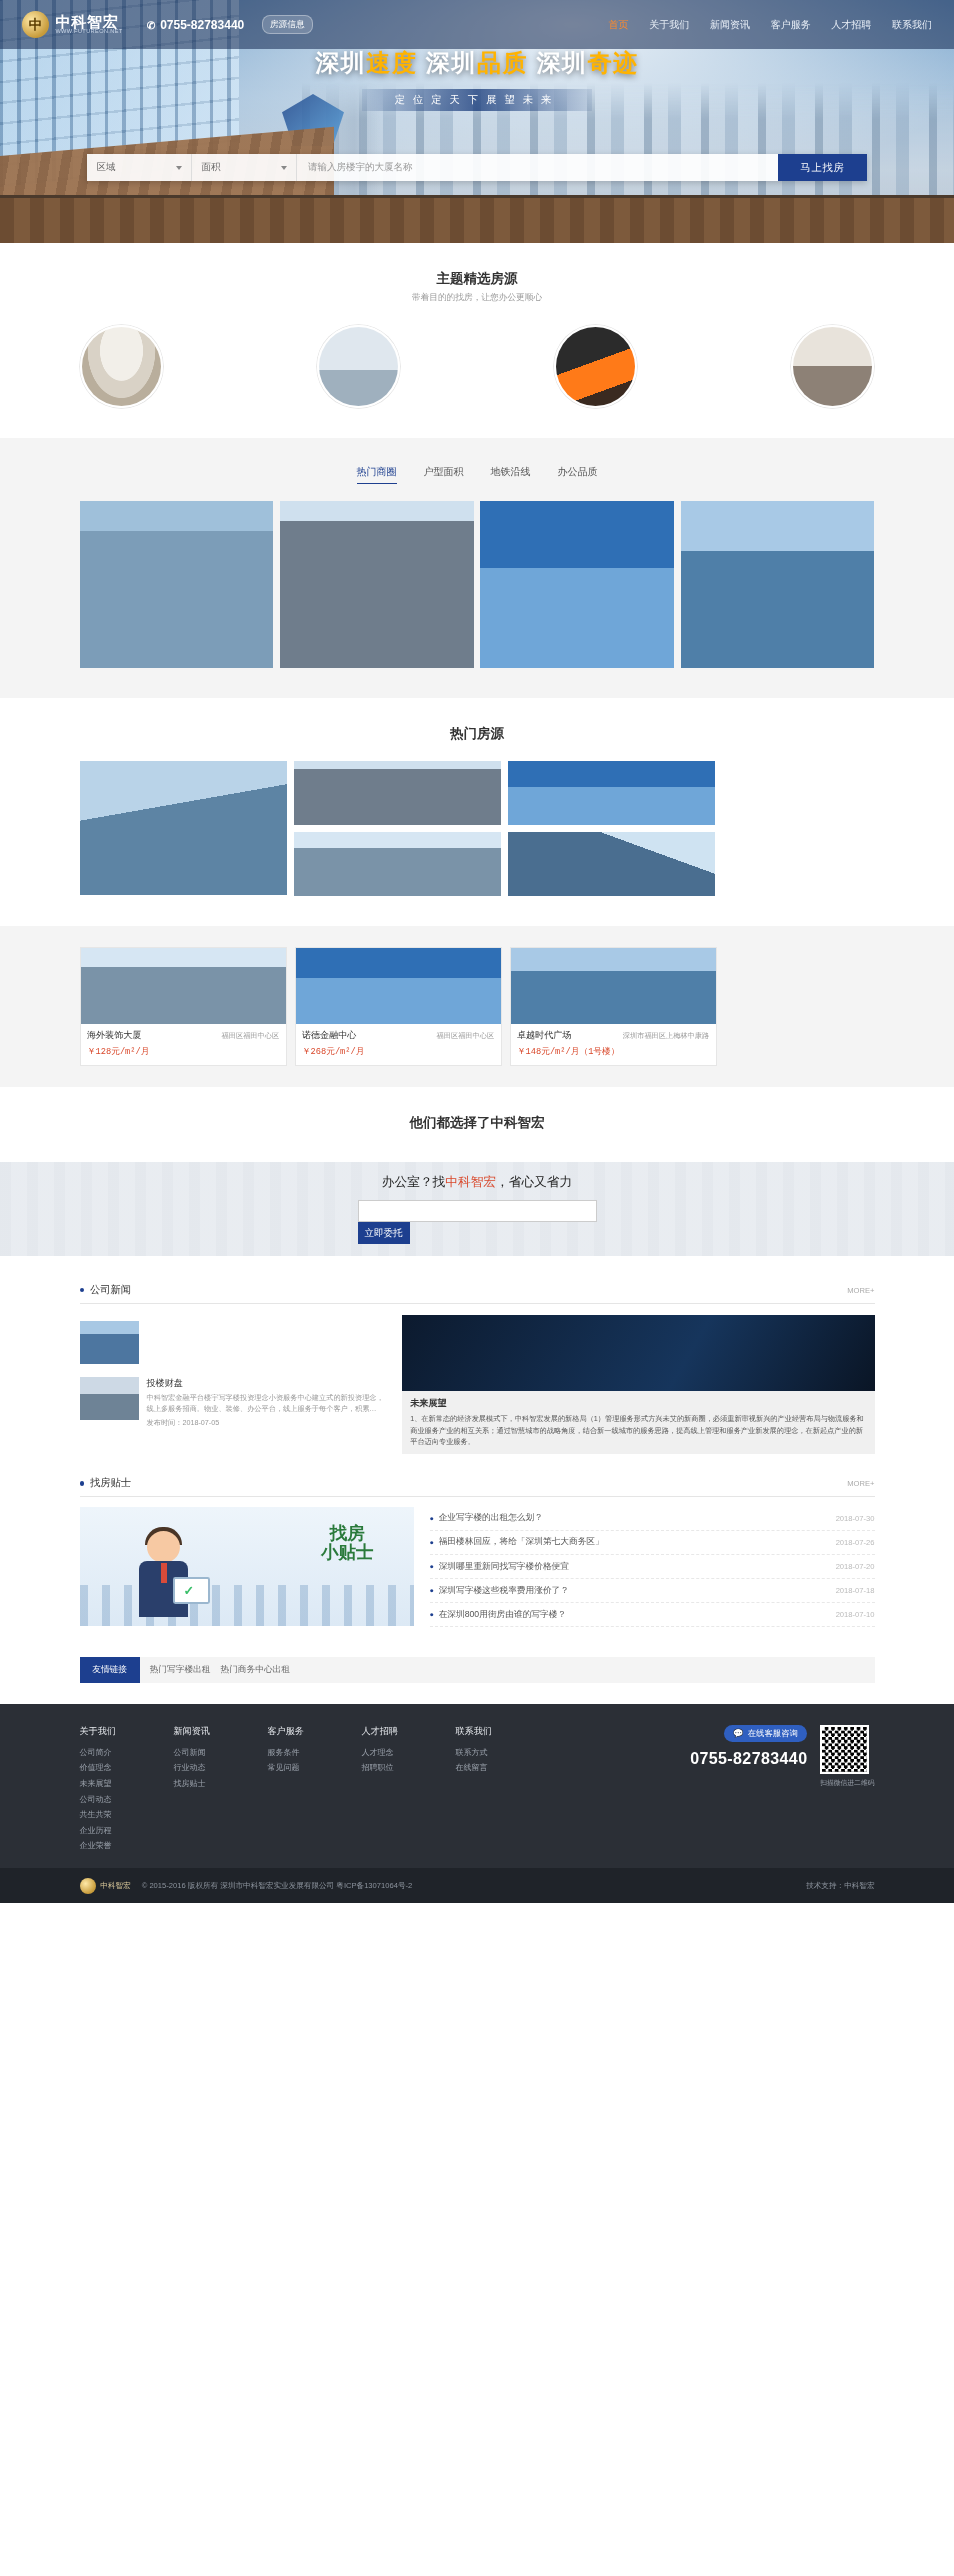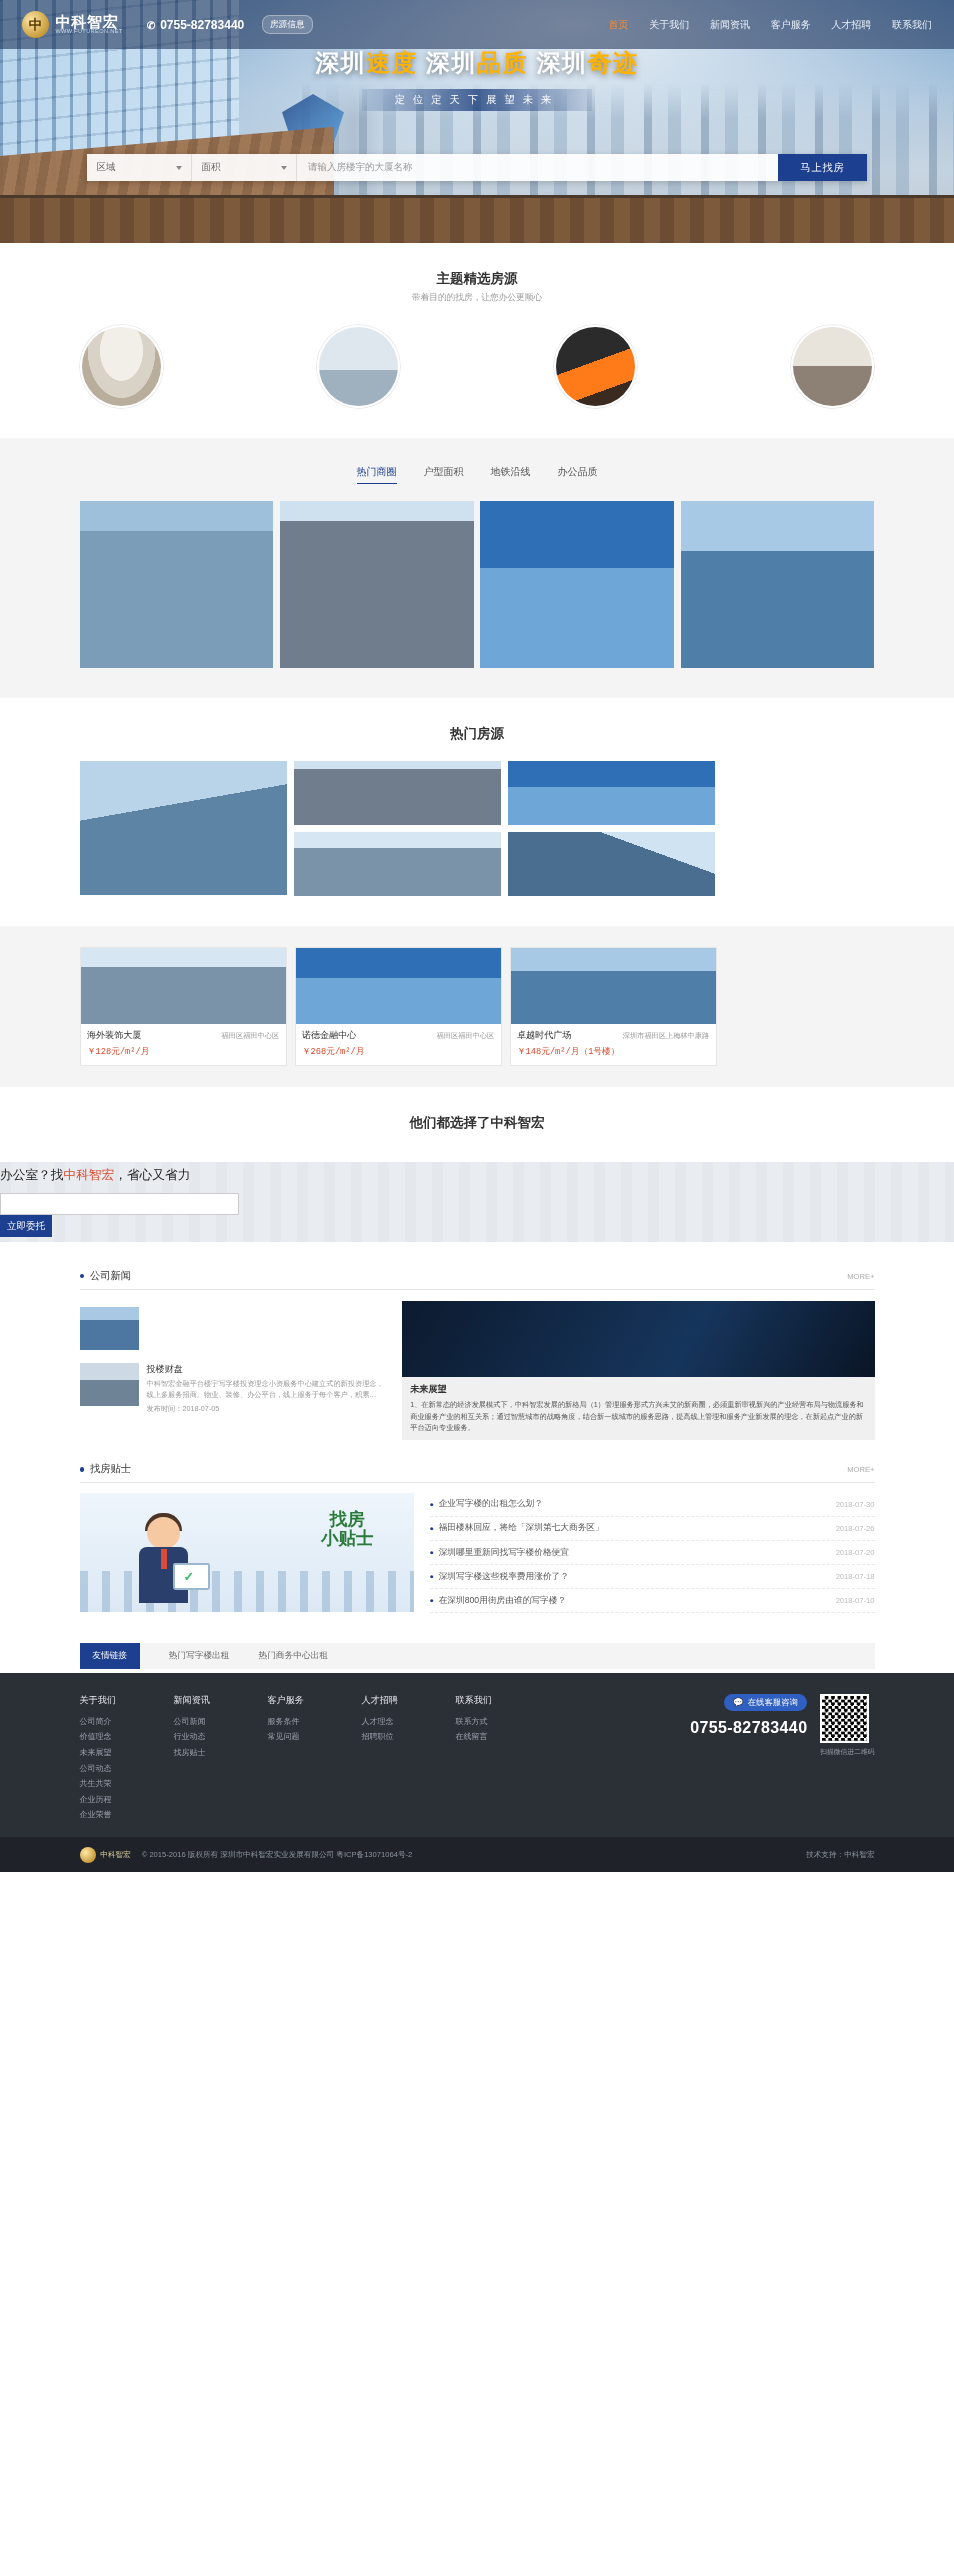--- a/index.html
+++ b/index.html
@@ -198,24 +198,24 @@
   
   .logos { display: flex; flex-wrap: wrap; gap: 6.4px; margin-top: 17.5px; justify-content: center; }
   .logo-box {
     width: 94px; height: 32px; border: 0.8px solid #e5e5e5; background: #fff;
     display: flex; align-items: center; justify-content: center;
     font-size: 8px; color: #444; text-align: center; line-height: 1.15; padding: 1.6px;
   }
 
   
   .cta {
-    height: 80px; background:
+    height: 94px; background:
       linear-gradient(rgba(235,238,242,.82), rgba(235,238,242,.82)),
       repeating-linear-gradient(90deg,#c6ced8 0 11px,#dfe5ec 11px 27px);
-    display: flex; flex-direction: column; align-items: flex-start; justify-content: center; gap: 9.5px;
+    display: flex; flex-direction: column; align-items: center; justify-content: center; gap: 9.5px;
   }
   .cta-title { font-size: 12.7px; color: #222; }
   .cta-title .accent { color: #d9482b; }
   .cta-form { display: flex; flex-direction: column; }
   .cta-input { width: 239px; height: 22px; border: 0.8px solid #ccc; background: #fff; }
   .cta-btn { width: 52px; height: 22px; background: #1d3f8f; color: #fff; font-size: 9.5px;
     display: flex; align-items: center; justify-content: center; }
 
   
   .news-head { display: flex; align-items: center; border-bottom: 0.8px solid #e5e5e5;
@@ -262,21 +262,21 @@
   .tips-list { flex: 1; }
   .tip-row { display: flex; align-items: center; font-size: 8.7px; color: #555;
     padding: 5.6px 0; border-bottom: 0.8px dashed #e8e8e8; }
   .tip-bullet { color: #1d3f8f; margin-right: 4.8px; font-size: 7.2px; }
   .tip-date { margin-left: auto; font-size: 7.6px; color: #bbb; }
 
   
   .links { display: flex; align-items: center; background: #f4f4f4; height: 25.4px; }
   .links-tag { background: #1d3f8f; color: #fff; font-size: 8.7px; height: 25.4px;
     padding: 0 12.7px; display: flex; align-items: center; }
-  .links a { font-size: 8.7px; color: #666; margin-left: 29px; text-decoration: none; }
+  .links a { font-size: 8.7px; color: #666; margin-left: 10px; text-decoration: none; }
 
   
   .footer { background: #2b2f36; color: #b8bec7; padding: 20.7px 0 14.3px; }
   .footer-inner { width: 795px; margin: 0 auto; display: flex; }
   .fcol { width: 94px; }
   .fcol h5 { font-size: 9.1px; color: #e8ebef; margin-bottom: 7.2px; font-weight: normal; }
   .fcol a { display: block; font-size: 8px; color: #9aa1ab; text-decoration: none;
     line-height: 1.95; }
   .f-right { margin-left: auto; text-align: right; display: flex; gap: 12.7px; align-items: flex-start; }
   .f-chat { background: #2f5fc0; color: #fff; font-size: 8.4px; border-radius: 8.7px;
@@ -539,21 +539,21 @@
           <div class="tip-row">
             <span class="tip-bullet">●</span>
             <span>在深圳800用街房由谁的写字楼？</span>
             <span class="tip-date">2018-07-10</span>
           </div>
         </div>
       </div>
     </div>
   </div>
 
-  <div class="wrap" style="padding-bottom:4px;">
+  <div class="wrap" style="padding-bottom:21px;">
     <div class="links">
       <div class="links-tag">友情链接</div>
       <a href="#">热门写字楼出租</a>
       <a href="#">热门商务中心出租</a>
     </div>
   </div>
 
   <div class="footer">
     <div class="footer-inner">
       <div class="fcol">

